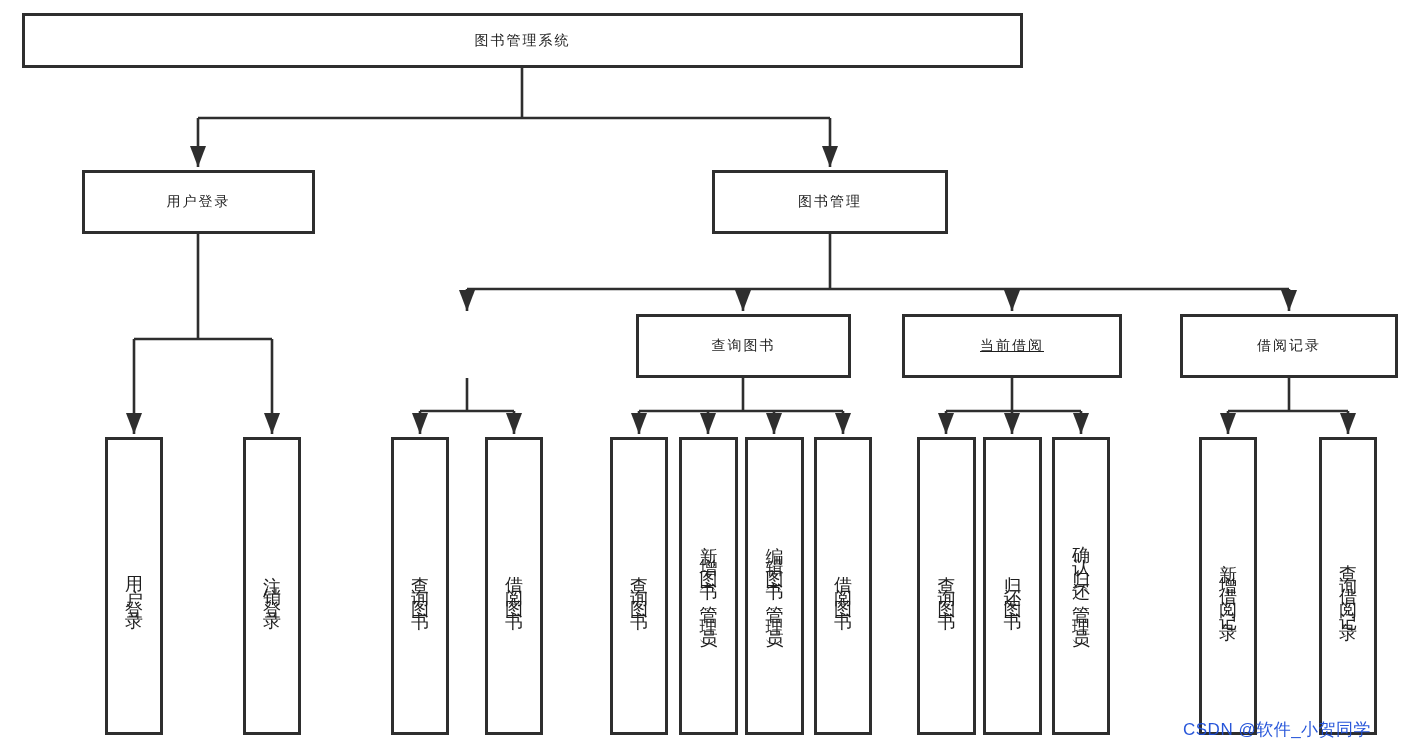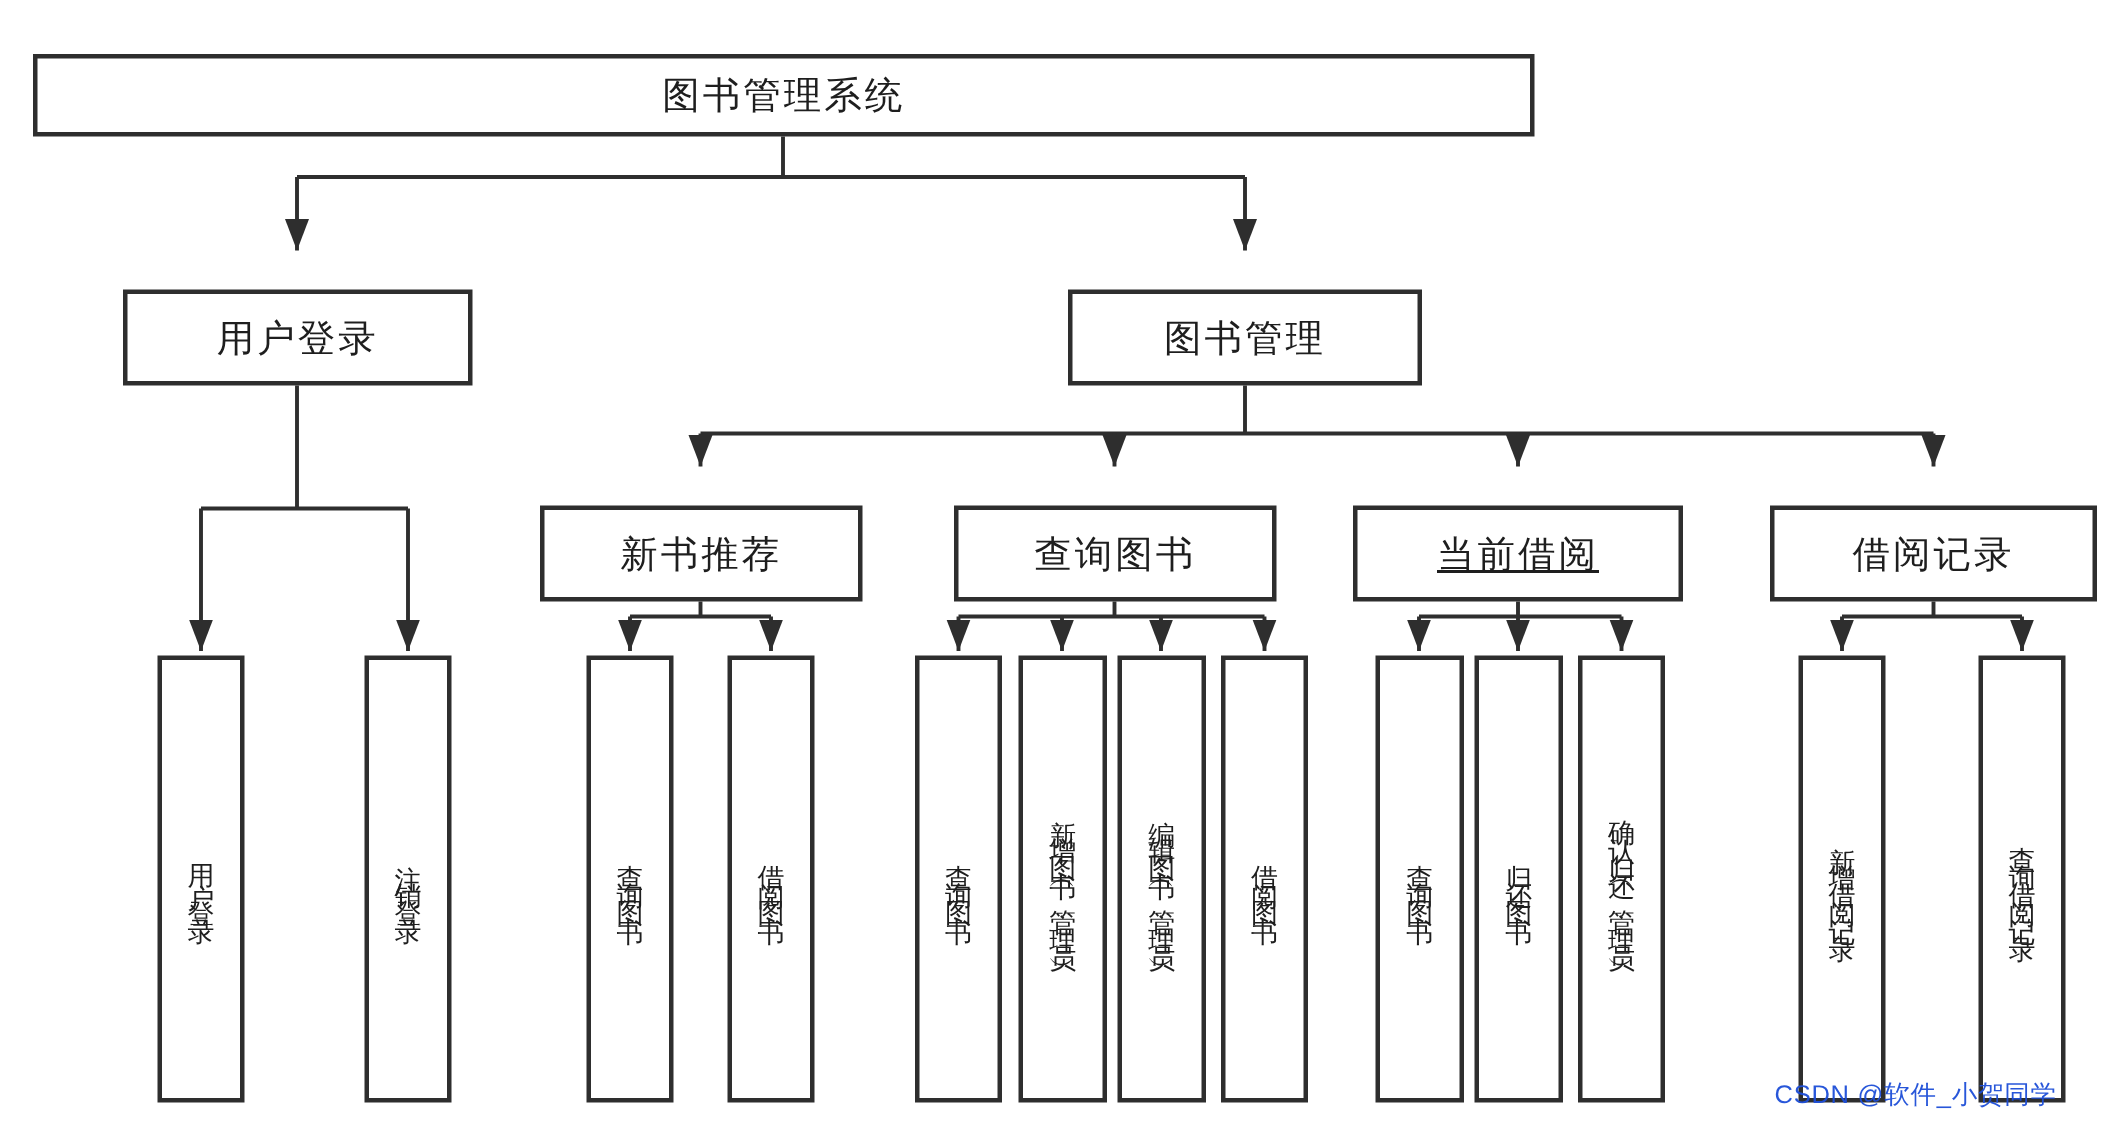--- a/index.html
+++ b/index.html
@@ -28,24 +28,23 @@
     box-sizing: border-box;
     border: 3px solid #2e2e2e;
     background: #ffffff;
     display: flex;
     align-items: center;
     justify-content: center;
     color: #1e1e1e;
     z-index: 2;
   }
   .node.h-label {
-    font-size: 25px;
+    font-size: 14px;
     letter-spacing: 2px;
     white-space: nowrap;
-    margin-top: 23px;
   }
   .node.leaf {
     font-size: 18px;
     writing-mode: vertical-rl;
     text-orientation: mixed;
     letter-spacing: 12px;
     line-height: 1;
     white-space: nowrap;
   }
   .watermark {
@@ -113,21 +112,20 @@
       <path d="M1228,411 V434" marker-end="url(#arrow)"></path>
       <path d="M1348,411 V434" marker-end="url(#arrow)"></path>
     </g>
   </svg>
 
   <div class="node h-label" style="left:22px; top:13px; width:1001px; height:55px;">图书管理系统</div>
 
   <div class="node h-label" style="left:82px; top:170px; width:233px; height:64px;">用户登录</div>
   <div class="node h-label" style="left:712px; top:170px; width:236px; height:64px;">图书管理</div>
 
-  <div class="node h-label" style="left:360px; top:314px; width:215px; height:64px;">新书推荐</div>
   <div class="node h-label" style="left:636px; top:314px; width:215px; height:64px;">查询图书</div>
   <div class="node h-label" style="left:902px; top:314px; width:220px; height:64px;text-decoration:underline;">当前借阅</div>
   <div class="node h-label" style="left:1180px; top:314px; width:218px; height:64px;">借阅记录</div>
 
   <div class="node leaf" style="left:105px; top:437px; width:58px; height:298px;">用户登录</div>
   <div class="node leaf" style="left:243px; top:437px; width:58px; height:298px;">注销登录</div>
 
   <div class="node leaf" style="left:391px; top:437px; width:58px; height:298px;">查询图书</div>
   <div class="node leaf" style="left:485px; top:437px; width:58px; height:298px;">借阅图书</div>
 

